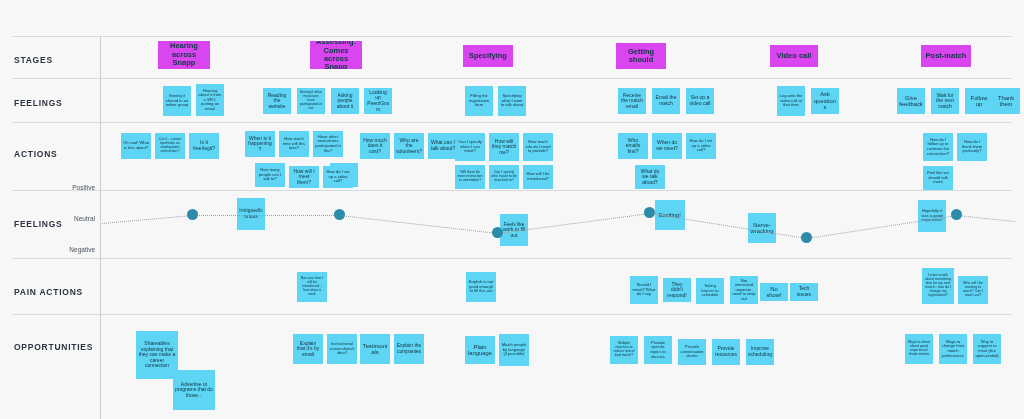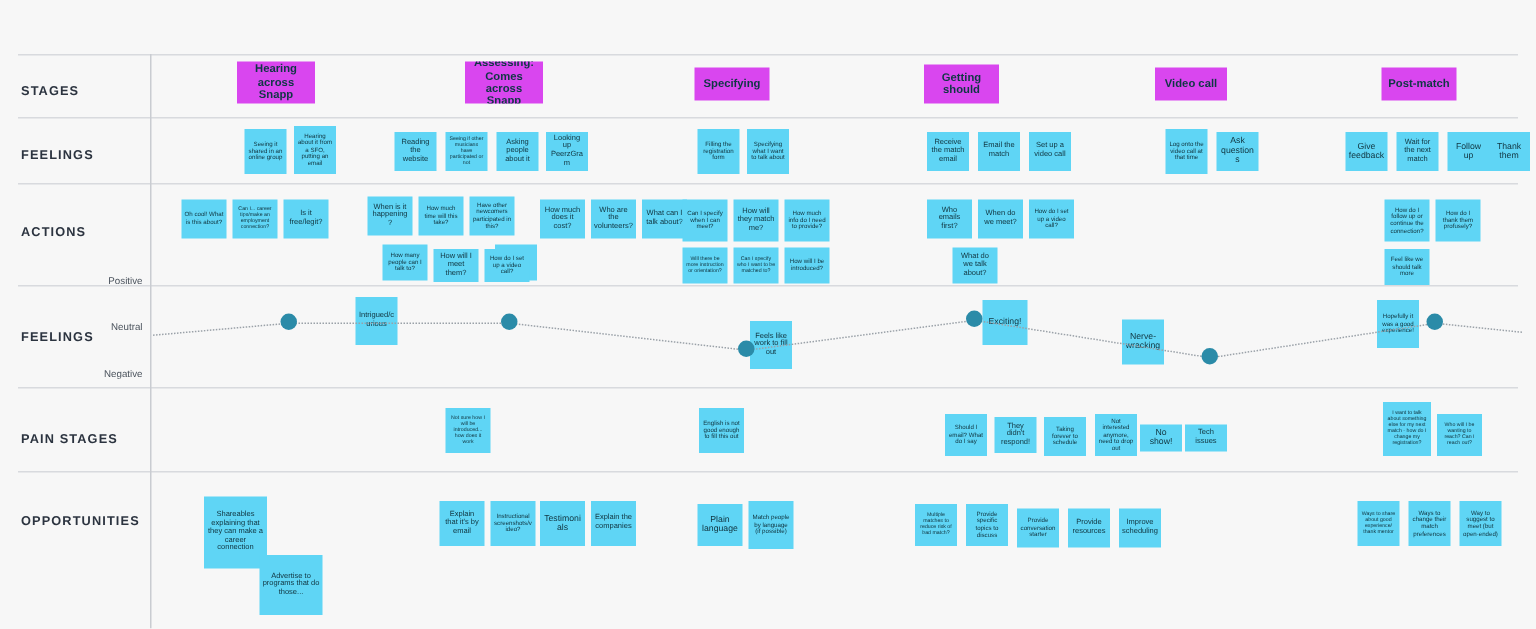--- a/index.html
+++ b/index.html
@@ -84,21 +84,21 @@
   <div class="rowline" style="top:190px"></div>
   <div class="rowline" style="top:258px"></div>
   <div class="rowline" style="top:314px"></div>
 
   <div class="vline" style="left:100px; height:383px"></div>
 
   <div class="rowlabel" style="top:55px">STAGES</div>
   <div class="rowlabel" style="top:98px">FEELINGS</div>
   <div class="rowlabel" style="top:149px">ACTIONS</div>
   <div class="rowlabel" style="top:219px">FEELINGS</div>
-  <div class="rowlabel" style="top:287px">PAIN STAGES</div>
+  <div class="rowlabel" style="top:287px">PAIN ACTIONS</div>
   <div class="rowlabel" style="top:342px">OPPORTUNITIES</div>
 
   <div id="layer-stages">
       <div class="note stage" style="left: 158px; top: 41px; width: 52px; height: 28px;">Hearing across Snapp</div>
       <div class="note stage" style="left: 310px; top: 41px; width: 52px; height: 28px;">Assessing: Comes across Snapp</div>
       <div class="note stage" style="left: 463px; top: 45px; width: 50px; height: 22px;">Specifying</div>
       <div class="note stage" style="left: 616px; top: 43px; width: 50px; height: 26px;">Getting should</div>
       <div class="note stage" style="left: 770px; top: 45px; width: 48px; height: 22px;">Video call</div>
       <div class="note stage" style="left: 921px; top: 45px; width: 50px; height: 22px;">Post-match</div>
     </div>

